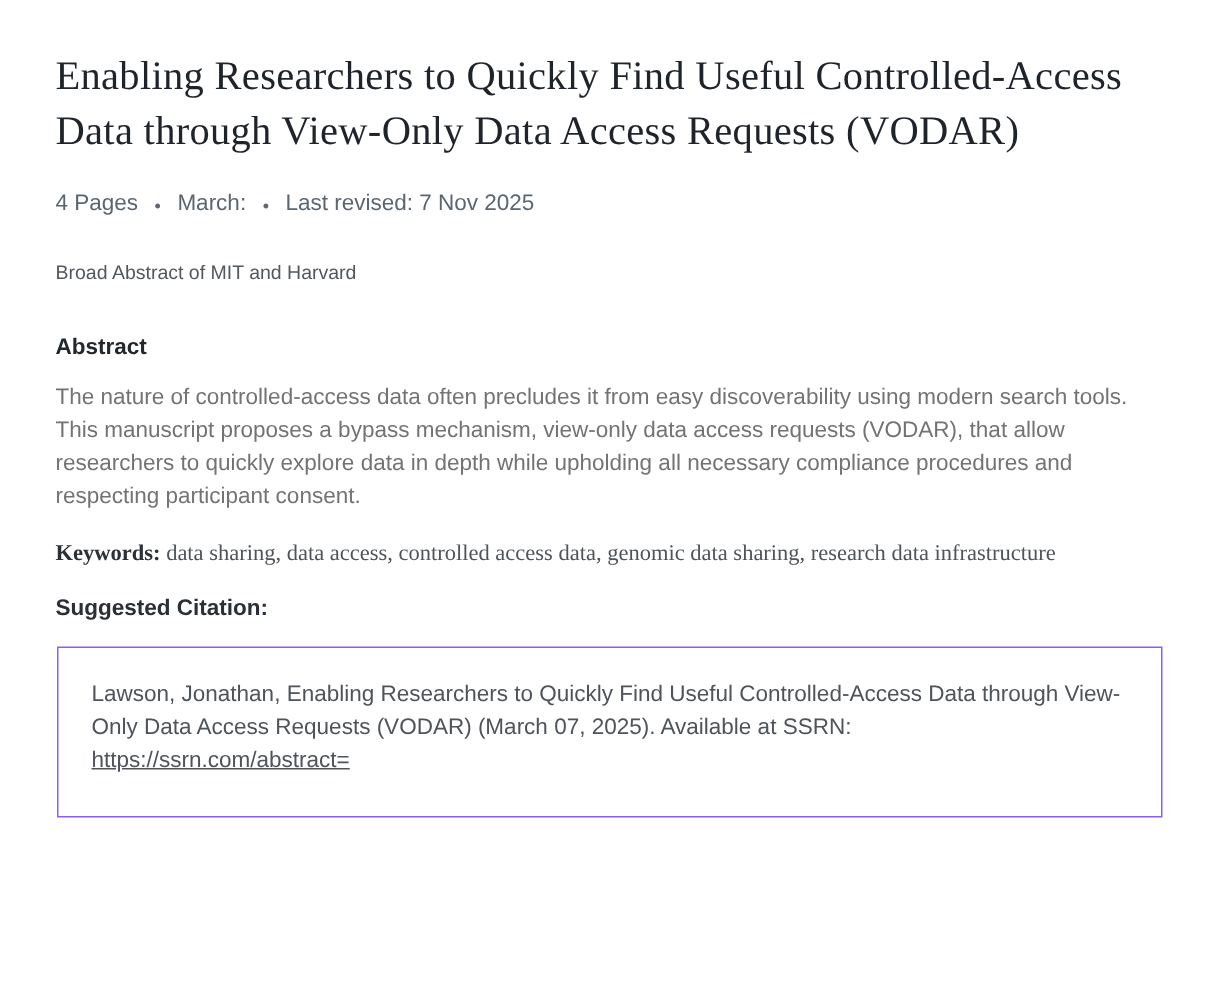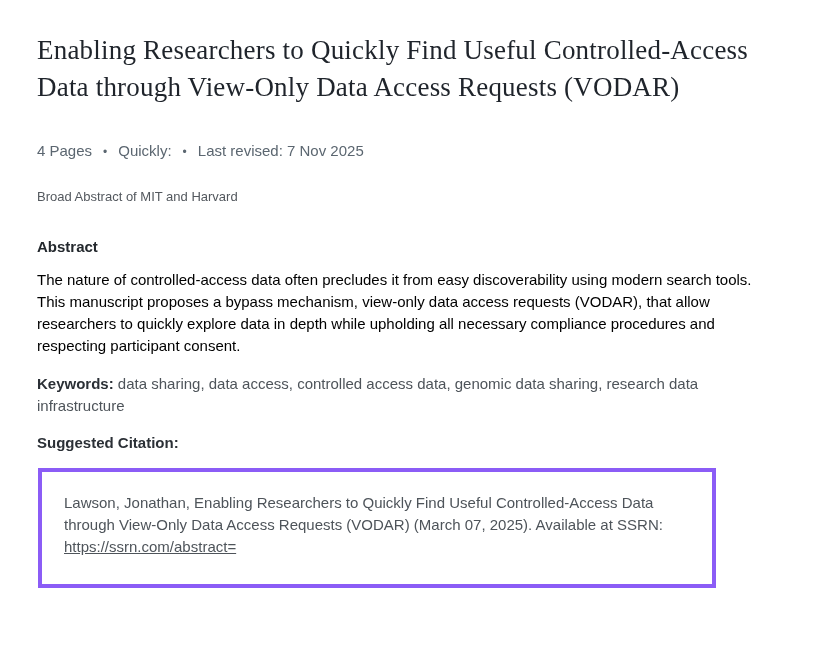--- a/index.html
+++ b/index.html
@@ -16,21 +16,21 @@
   .paper-title {
     font-family: "Liberation Serif", serif;
     font-weight: 400;
     font-size: 27px;
     line-height: 37px;
     color: #1f242b;
     max-width: 720px;
     letter-spacing: 0.2px;
   }
   .meta-row {
-    margin-top: 36px;
+    margin-top: 21px;
     font-size: 15px;
     color: #5b6670;
     display: flex;
     align-items: flex-end;
     gap: 11px;
   }
   .meta-sep { font-size: 12px; color: #5b6670; }
   .author-block { margin-top: 30px; }
   .author-link {
     font-size: 17px;
@@ -52,41 +52,42 @@
   .abstract-heading {
     margin-top: 34px;
     font-size: 15px;
     font-weight: 700;
     color: #23282d;
   }
   .abstract-text {
     margin-top: 14px;
     font-size: 15px;
     line-height: 22px;
-    color: #000000;
+    color: #737373;
     max-width: 745px;
   }
   .keywords-line {
     margin-top: 16px;
     font-size: 15px;
     line-height: 22px;
     color: #4e545a;
     max-width: 745px;
+    font-family: Liberation Serif, serif;
   }
   .keywords-line b, .citation-label { color: #2b3036; }
   .citation-label {
     margin-top: 17px;
     font-size: 15px;
     font-weight: 700;
   }
   .citation-box {
     margin-top: 17px;
     margin-left: 1px;
-    width: 678px;
-    border: 4px solid #8b5cf6;
+    width: 737px;
+    border: 1px solid #8b5cf6;
     padding: 20px 24px 26px 22px;
     font-size: 15px;
     line-height: 22px;
     color: #4e545a;
   }
   .citation-box .cite-text { max-width: 660px; display: inline; }
   .cite-link {
     color: #4e545a;
     text-decoration: underline;
     cursor: pointer;
@@ -95,21 +96,21 @@
 </head>
 <body>
 
 <div class="content">
 
   <h1 class="paper-title">Enabling Researchers to Quickly Find Useful Controlled-Access Data through View-Only Data Access Requests (VODAR)</h1>
 
   <div class="meta-row">
     <span>4 Pages</span>
     <span class="meta-sep">•</span>
-    <span>Quickly:</span>
+    <span>March:</span>
     <span class="meta-sep">•</span>
     <span>Last revised: 7 Nov 2025</span>
   </div>
 
   <div class="author-block">
     <div class="affiliation">Broad Abstract of MIT and Harvard</div>
   </div>
 
 
   <h2 class="abstract-heading">Abstract</h2>

